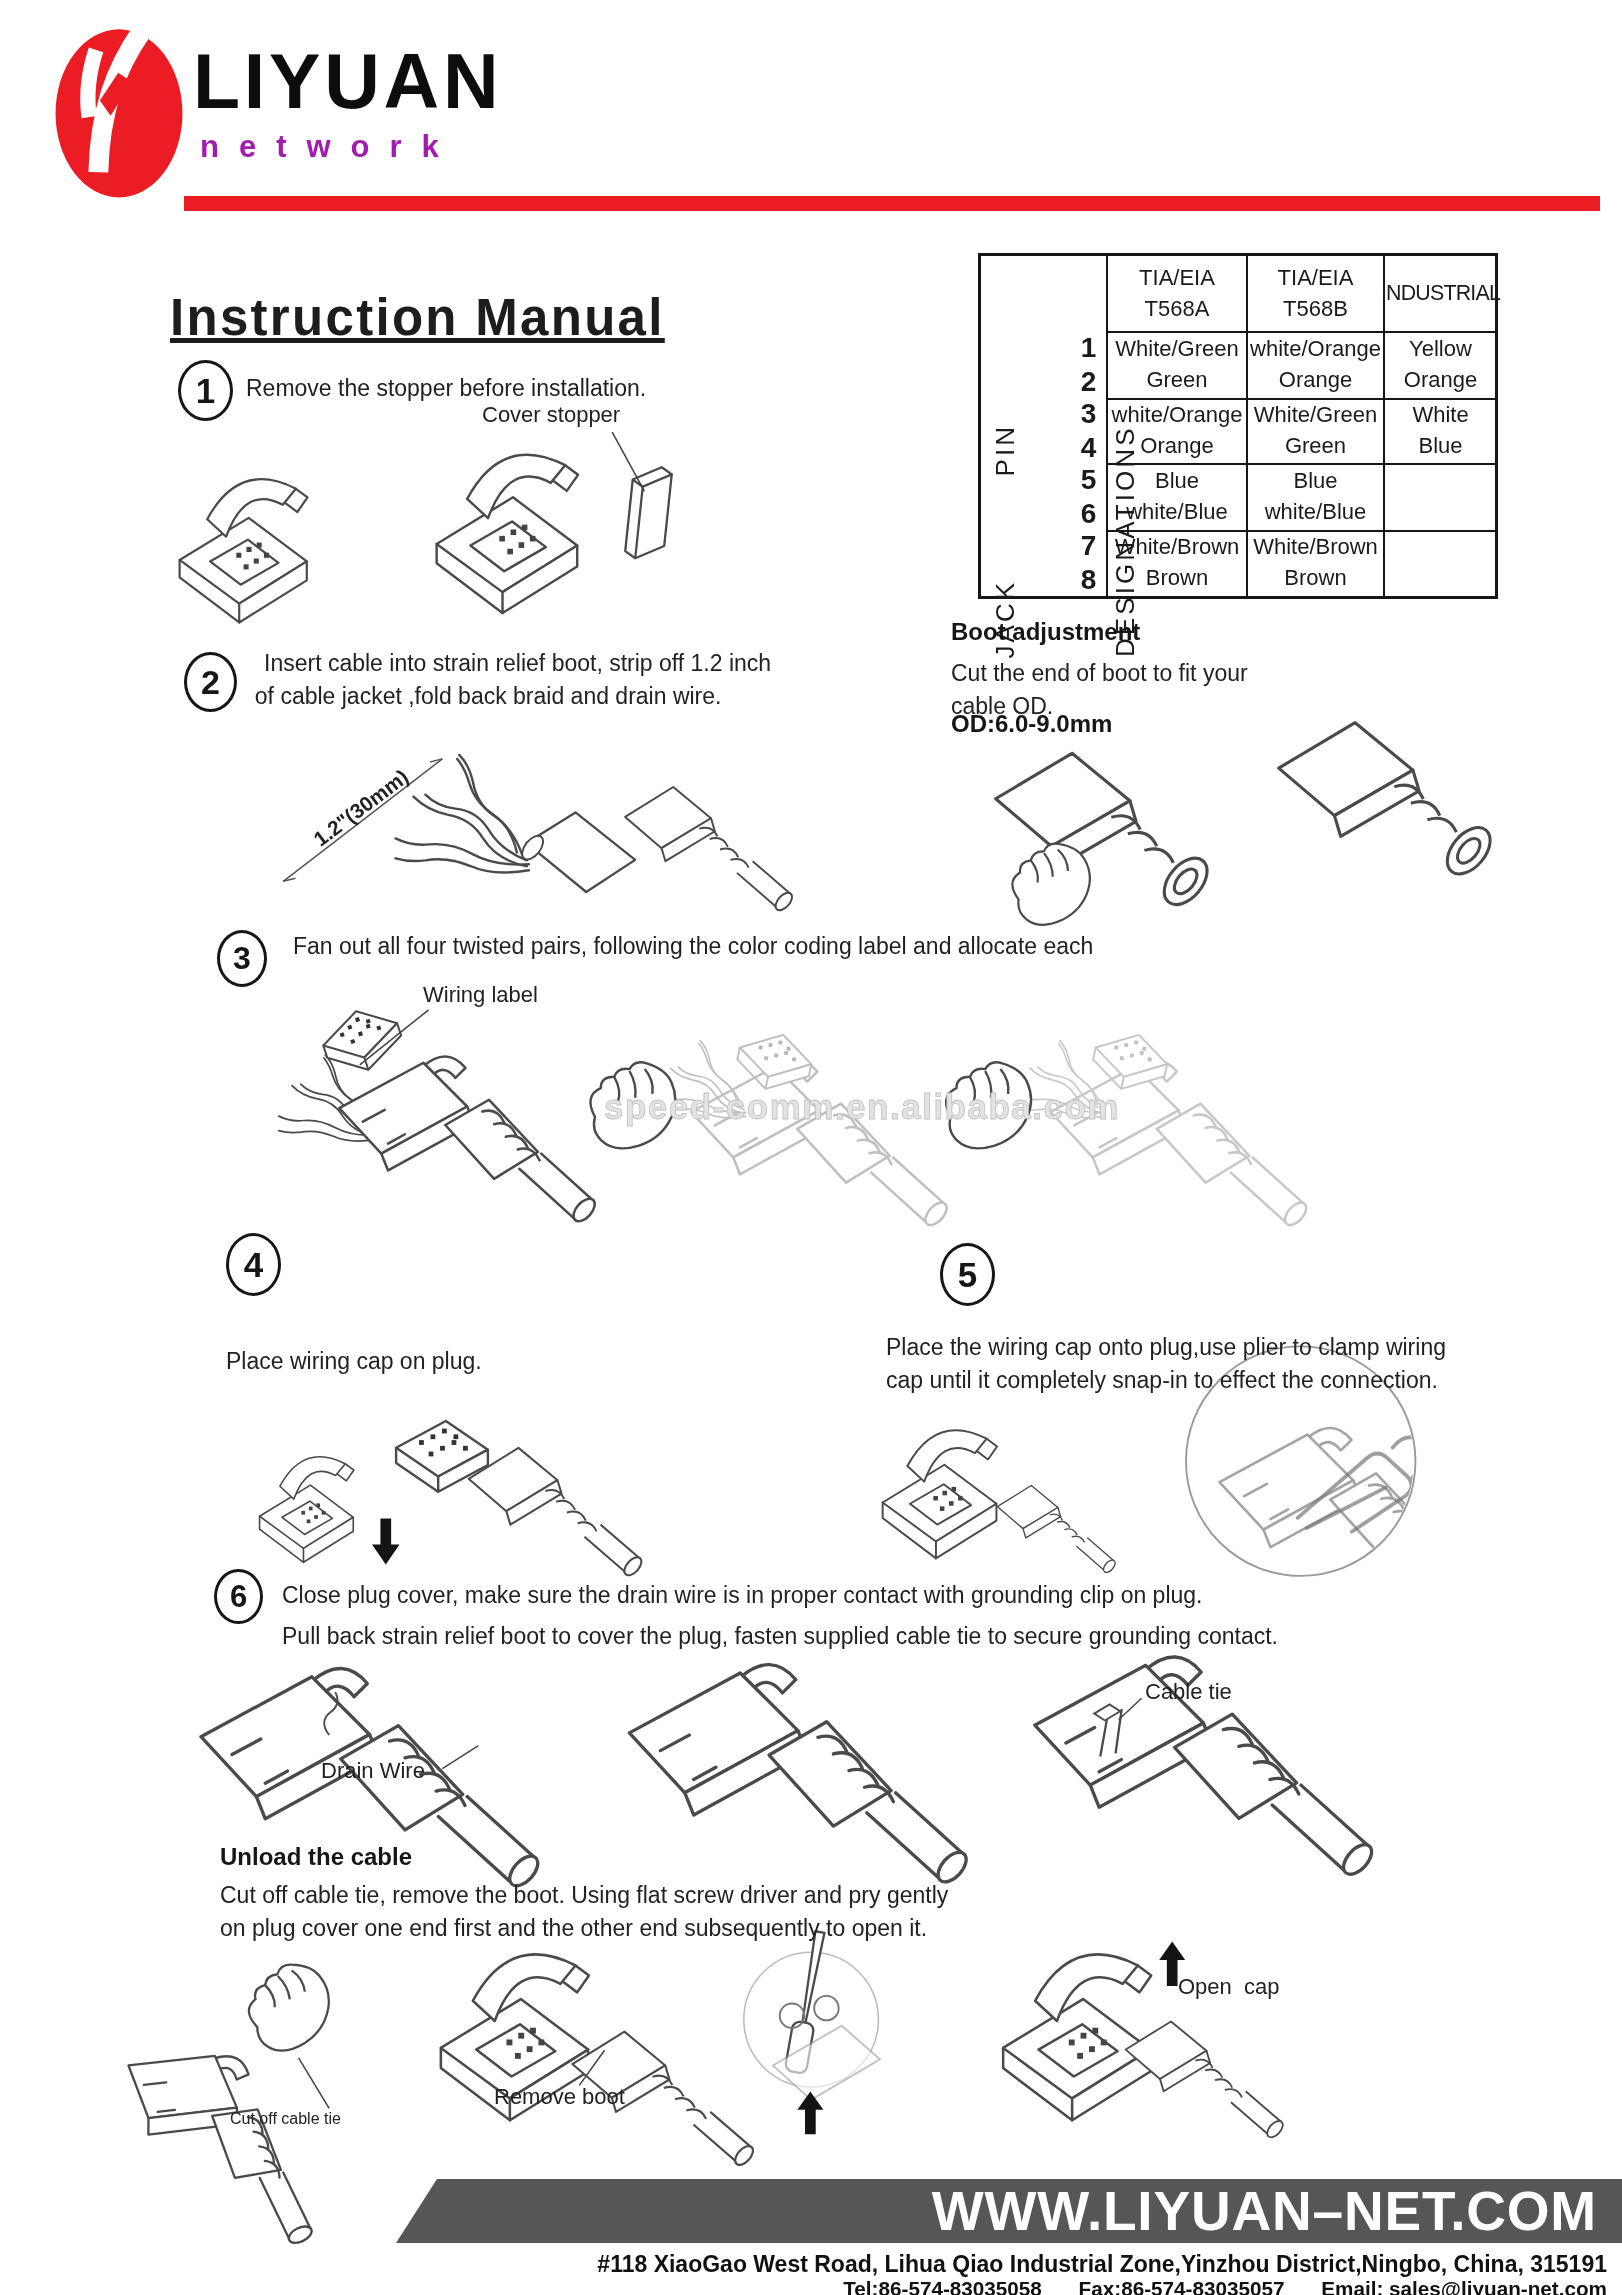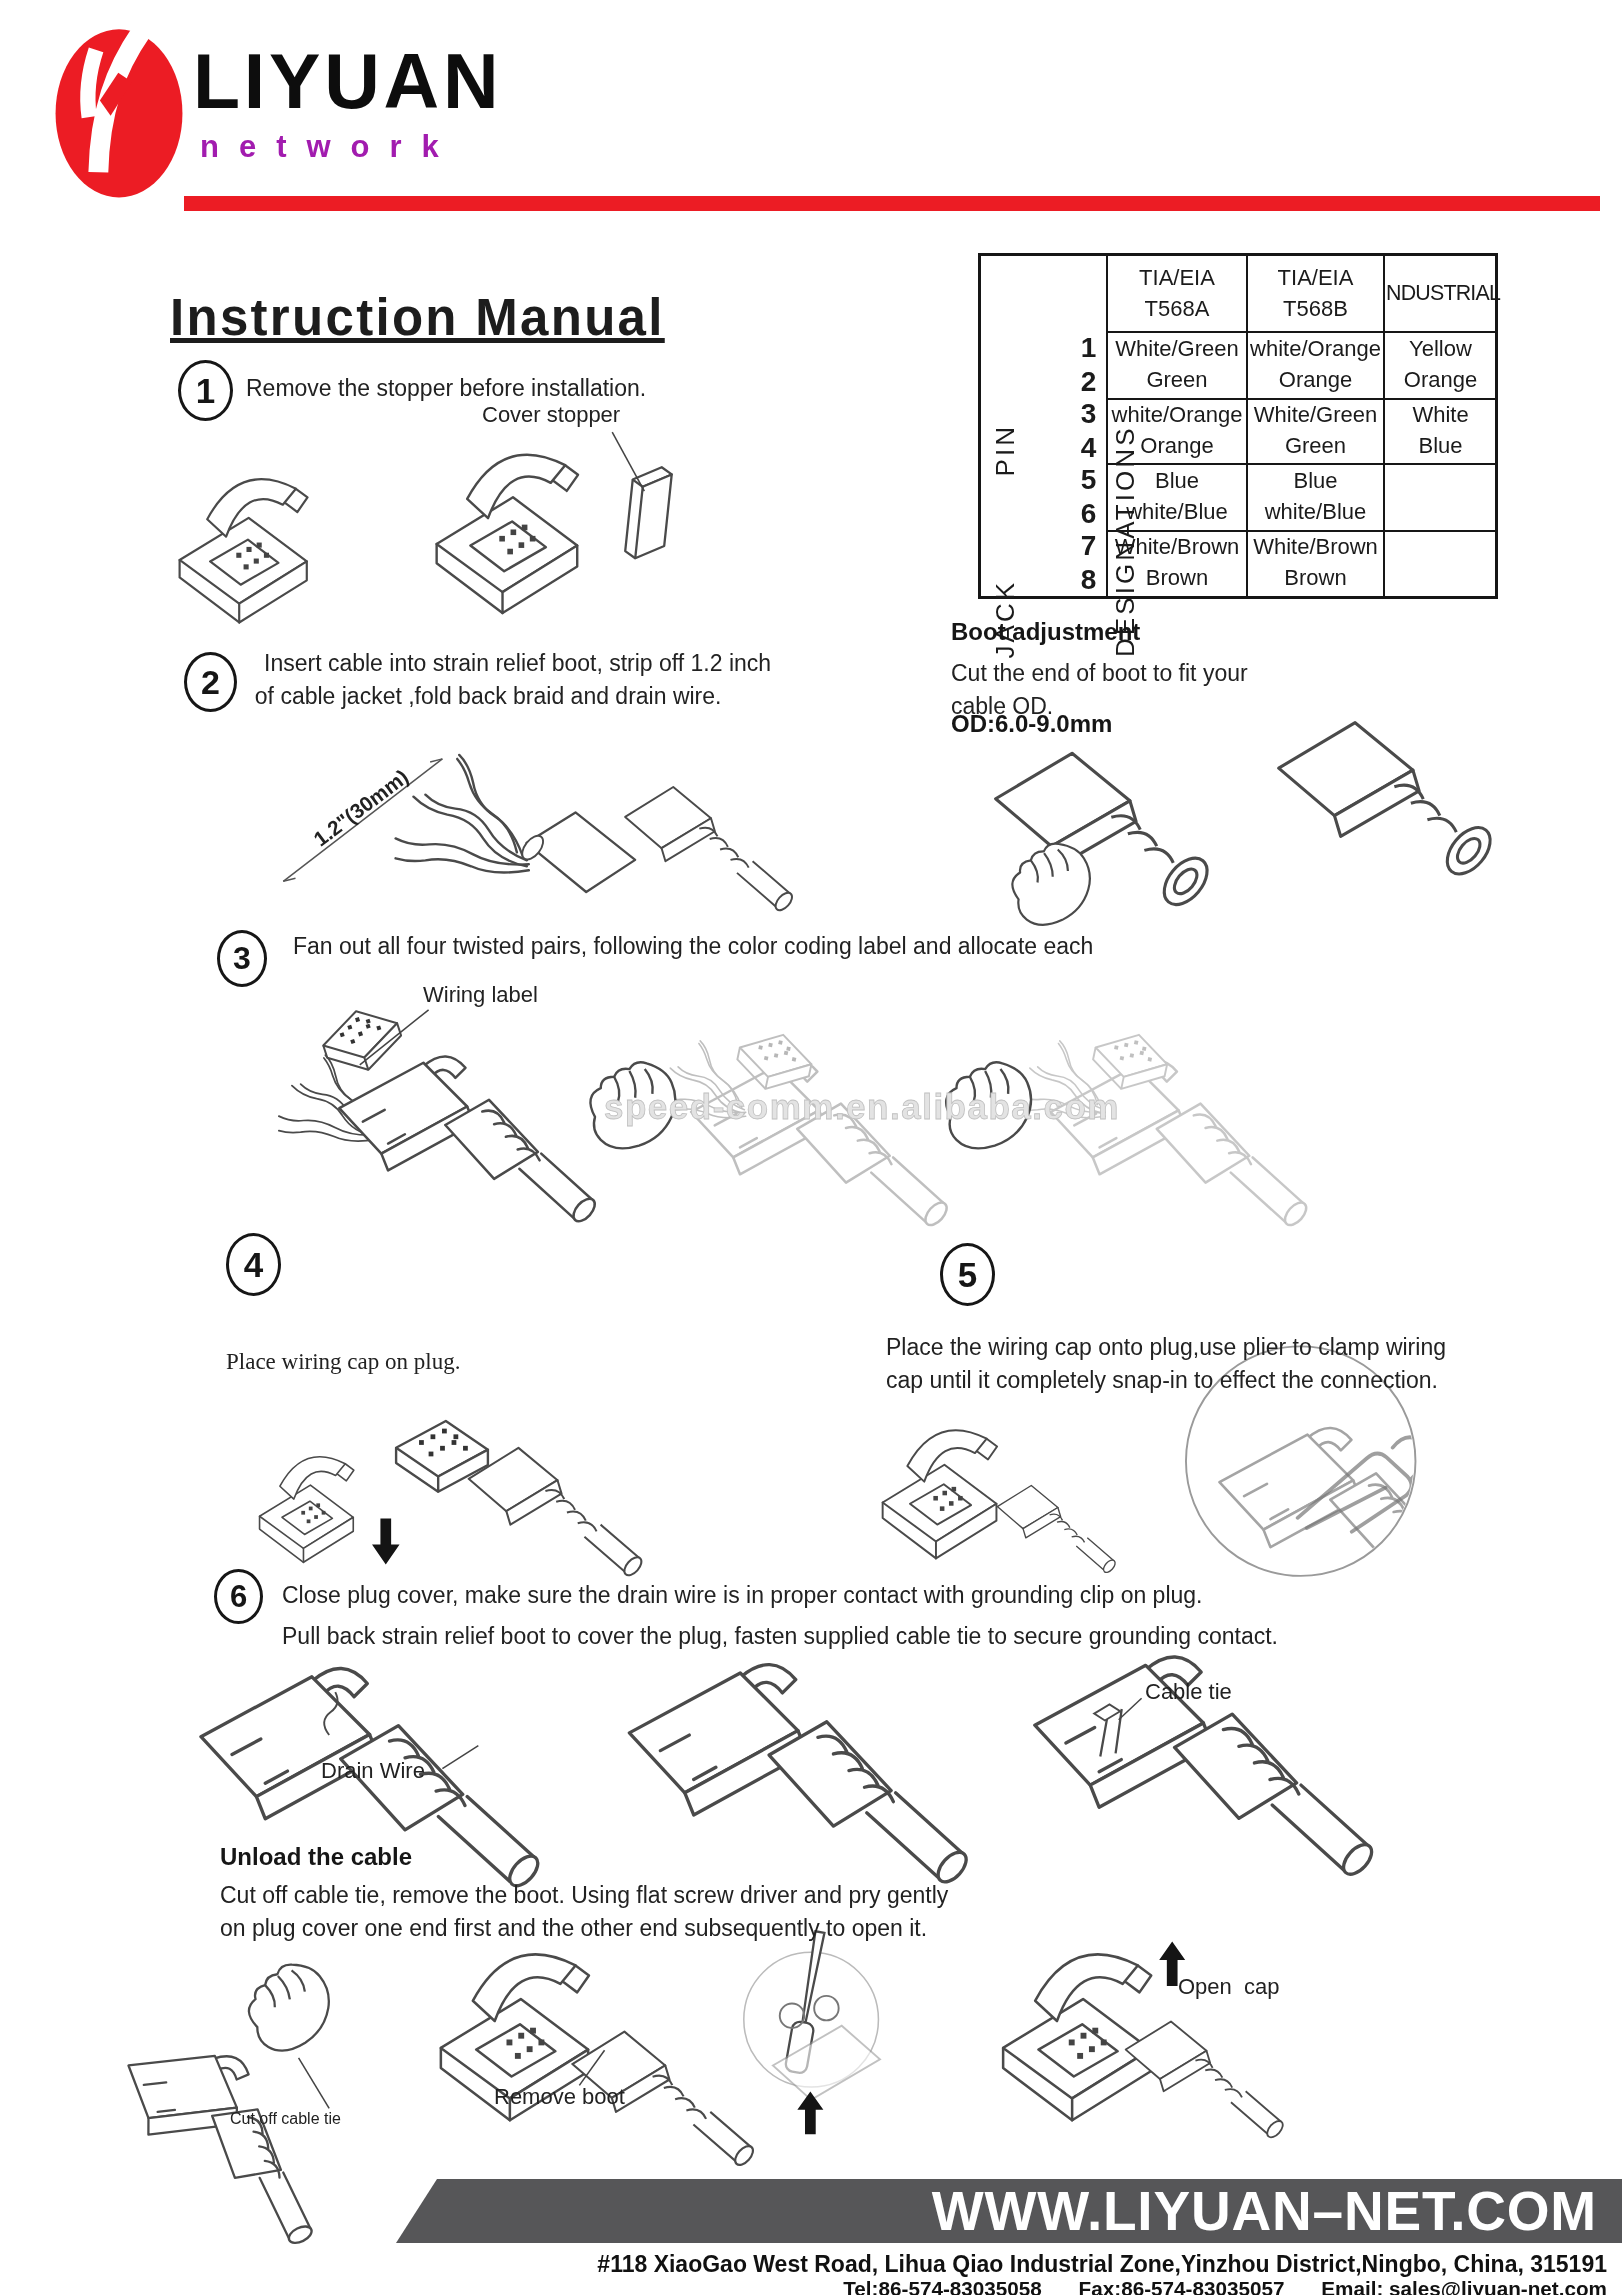--- a/index.html
+++ b/index.html
@@ -325,21 +325,21 @@
 
   <div class="abs stepnum" style="left:217px;top:930px;width:44px;height:51px;font-size:32px;">3</div>
   <div class="abs txt body-text" style="left:293px;top:929px;line-height:1.5;">
     <div>Fan out all four twisted pairs, following the color coding label and allocate each</div>
   </div>
   <div class="abs txt label-text" style="left:423px;top:982px;">Wiring label</div>
 
   <div id="watermark" class="abs" style="left:604px;top:1087px;">speed-comm.en.alibaba.com</div>
 
   <div class="abs stepnum" style="left:226px;top:1233px;width:49px;height:57px;font-size:35px;">4</div>
-  <div class="abs txt body-text" style="left:226px;top:1345px;font-family:Liberation Serif, serif;">Place wiring cap on plug.</div>
+  <div class="abs txt body-text" style="left:226px;top:1345px;">Place wiring cap on plug.</div>
 
   <div class="abs stepnum" style="left:940px;top:1243px;width:49px;height:57px;font-size:35px;">5</div>
   <div class="abs txt body-text" style="left:886px;top:1331px;">
     <div>Place the wiring cap onto plug,use plier to clamp wiring</div>
     <div>cap until it completely snap-in to effect the connection.</div>
   </div>
 
   <div class="abs stepnum" style="left:214px;top:1569px;width:43px;height:49px;font-size:31px;">6</div>
   <div class="abs txt body-text" style="left:282px;top:1575px;line-height:1.8;">
     <div>Close plug cover, make sure the drain wire is in proper contact with grounding clip on plug.</div>

